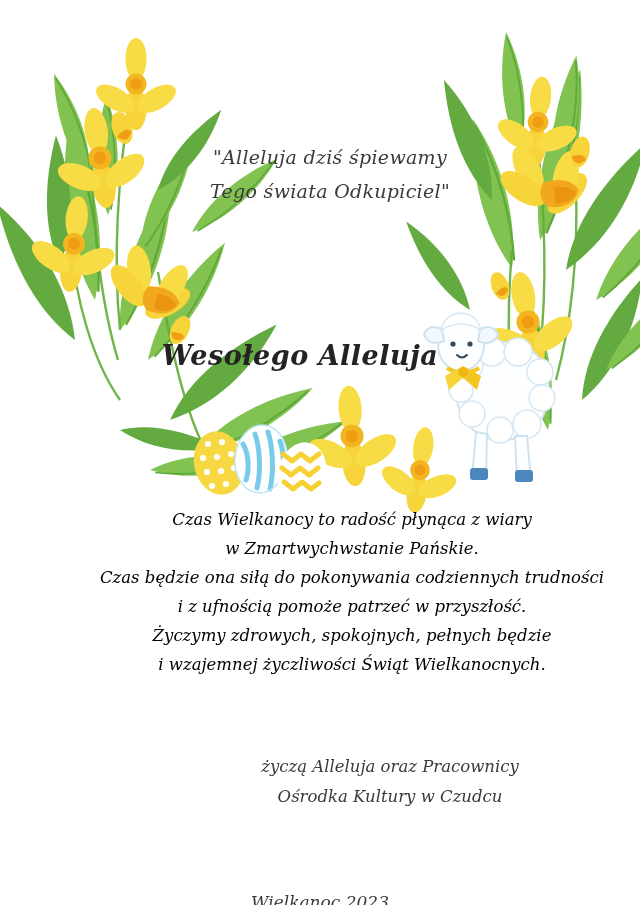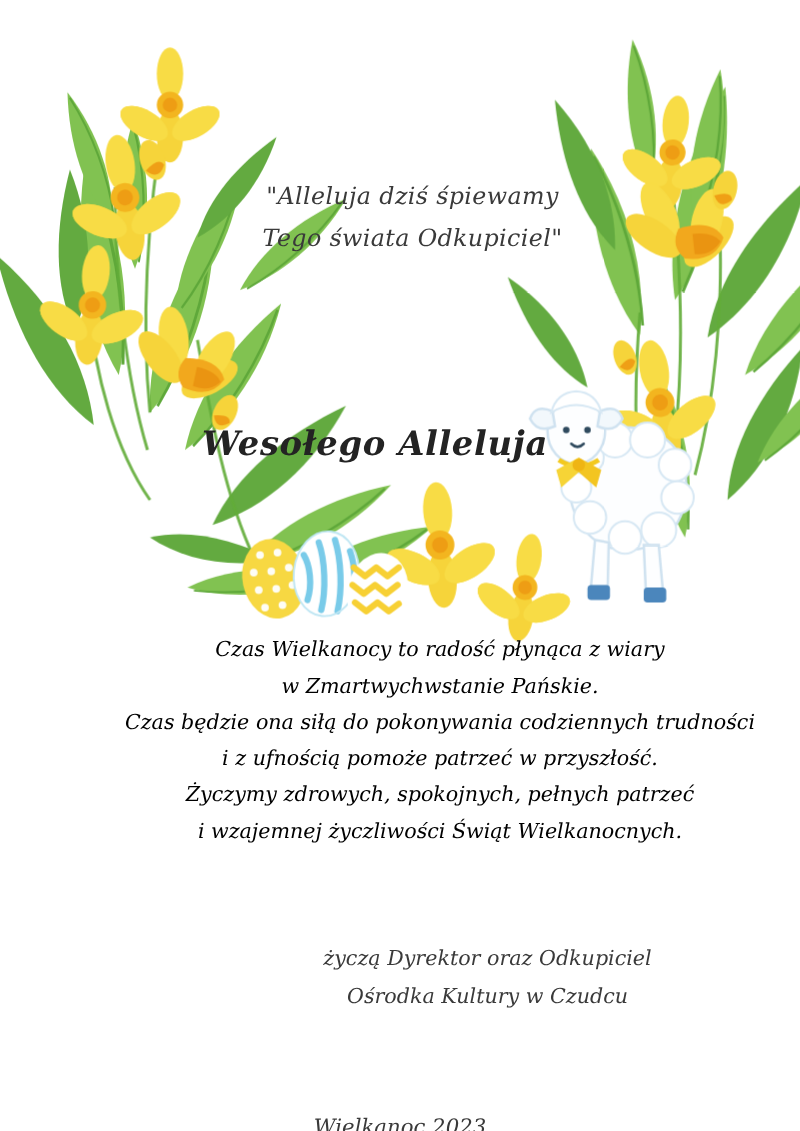--- a/index.html
+++ b/index.html
@@ -286,24 +286,24 @@
     <div>Tego świata Odkupiciel"</div>
   </div>
 
   <div class="greeting">Wesołego Alleluja</div>
 
   <div class="wishes">
     <div>Czas Wielkanocy to radość płynąca z wiary</div>
     <div>w Zmartwychwstanie Pańskie.</div>
     <div>Czas będzie ona siłą do pokonywania codziennych trudności</div>
     <div>i z ufnością pomoże patrzeć w przyszłość.</div>
-    <div>Życzymy zdrowych, spokojnych, pełnych patrzeć</div>
+    <div>Życzymy zdrowych, spokojnych, pełnych będzie</div>
     <div>i wzajemnej życzliwości Świąt Wielkanocnych.</div>
   </div>
 
   <div class="signature">
-    <div>życzą Dyrektor oraz Odkupiciel</div>
+    <div>życzą Alleluja oraz Pracownicy</div>
     <div>Ośrodka Kultury w Czudcu</div>
   </div>
 
   <div class="occasion">Wielkanoc 2023</div>
 
 </div>
 
 </body></html>

